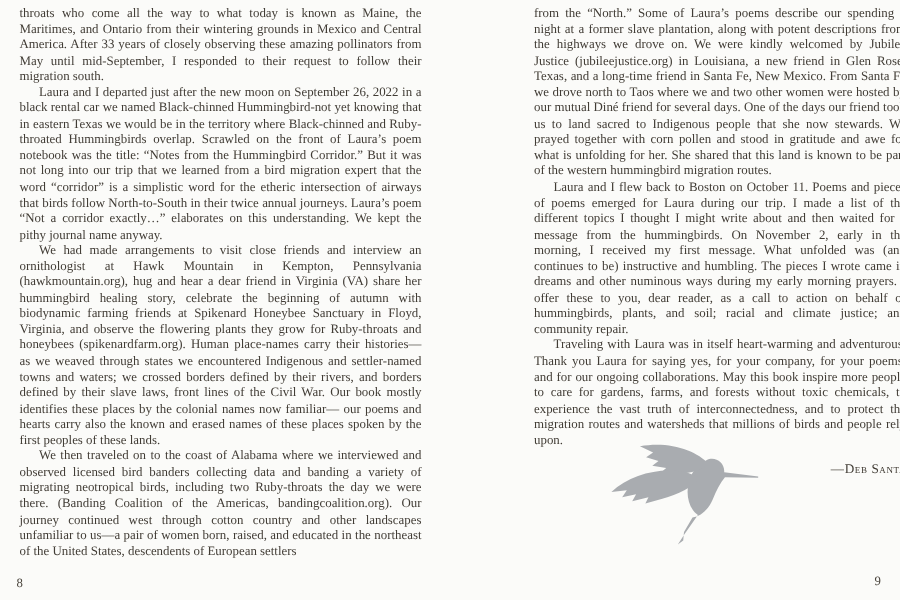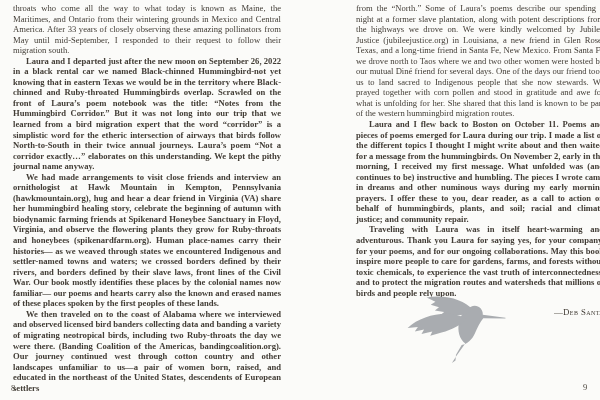--- a/index.html
+++ b/index.html
@@ -21,21 +21,21 @@
   }
   #left-page  { left: 13px;  width: 268px; }
   #right-page { left: 356px; width: 248px; }
   .page p {
     margin: 0;
     font-size: 8.6px;
     line-height: 10.55px;
     text-align: justify;
     text-justify: inter-word;
   }
-  .page p.indent { text-indent: 13px; font-weight: bold; }
+  .page p.indent { text-indent: 13px; }
   .signature {
     margin-top: 9px !important;
     text-align: right !important;
     font-variant: small-caps;
     letter-spacing: 0.4px;
     font-size: 8.8px !important;
   }
   .illustration {
     position: absolute;
     left: 404px;

